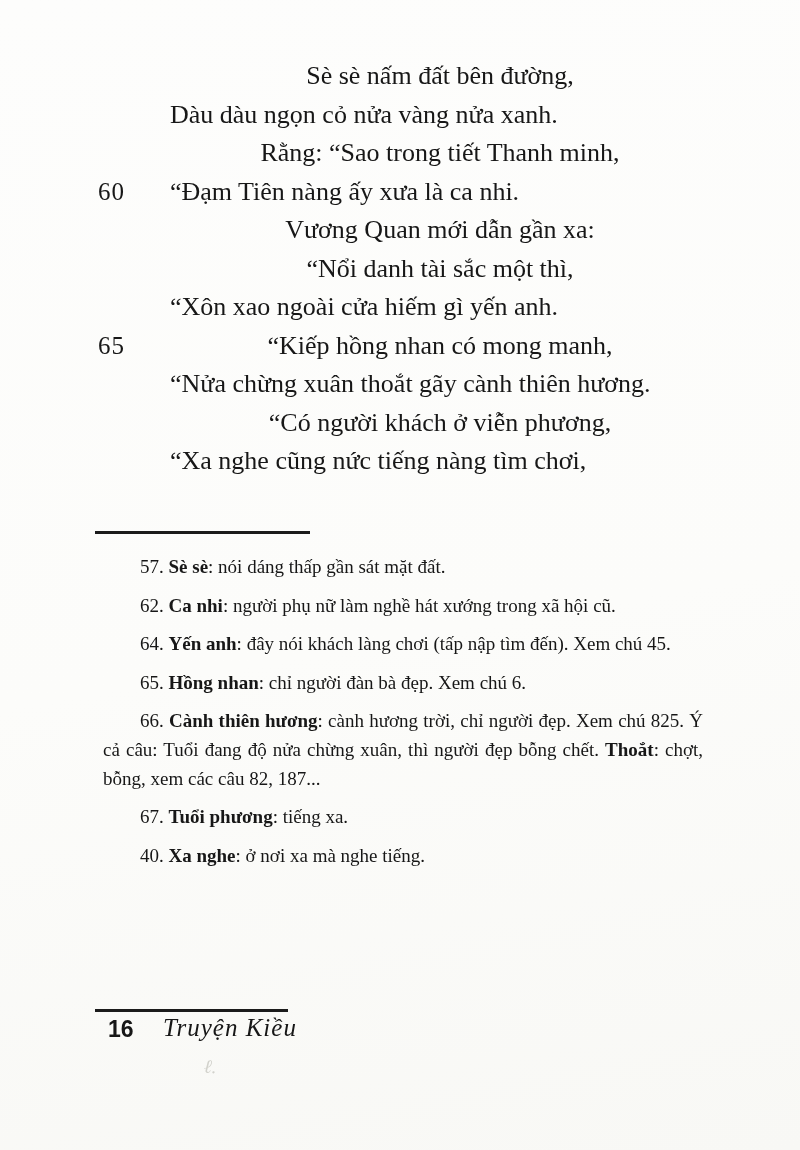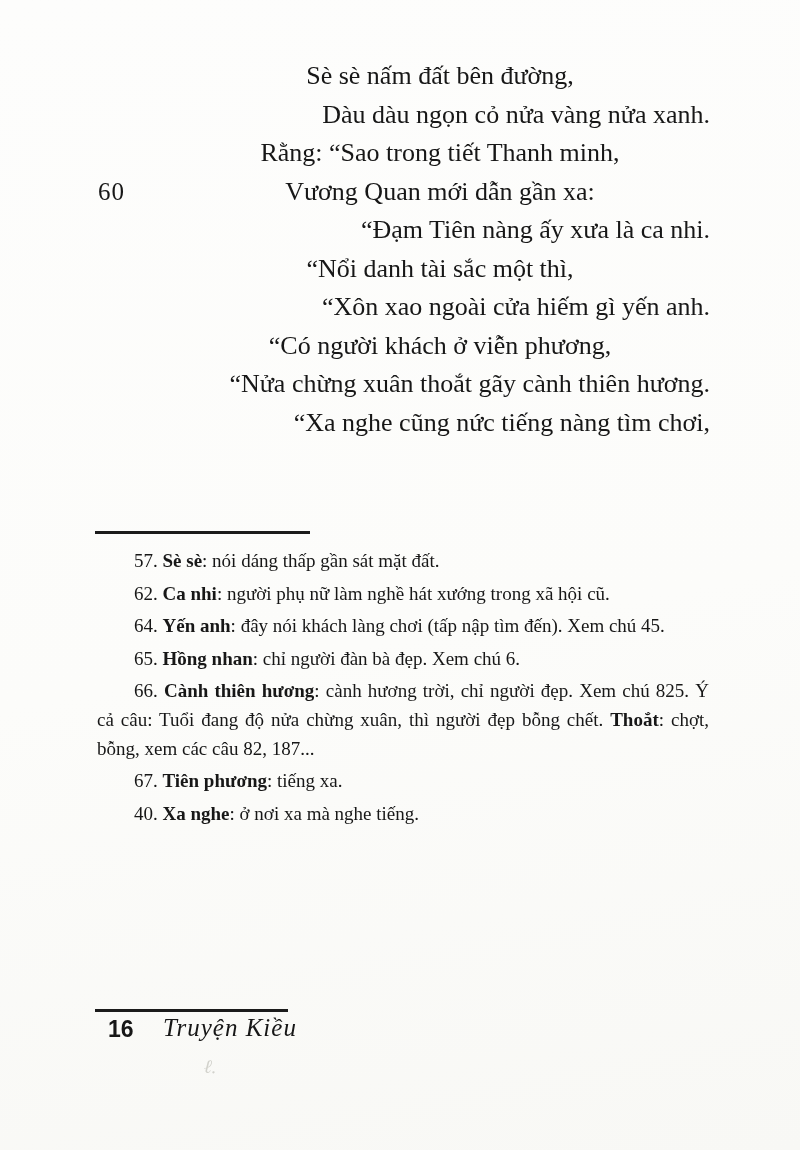--- a/index.html
+++ b/index.html
@@ -11,36 +11,36 @@
   .page{
     position:relative;width:800px;height:1150px;overflow:hidden;
     background:linear-gradient(170deg,#fdfdfc 0%,#fcfcfa 55%,#f8f8f5 100%);
     color:#171717;
   }
   
   .verse-block{
     position:absolute;top:57px;left:170px;width:540px;
     font-size:26px;line-height:38.5px;
   }
-  .verse-line{position:relative;white-space:nowrap;text-align:right;}
+  .verse-line{position:relative;white-space:nowrap;}
   .verse-line.center{text-align:center;}
   .verse-number{
     position:absolute;left:-72px;top:0;
     font-size:25px;letter-spacing:1px;
   }
   
   .fn-divider{
     position:absolute;top:531px;left:95px;width:215px;height:0;
     border:0;border-top:3px solid #1b1b1b;margin:0;
   }
   .footnotes{
     position:absolute;top:543px;left:93px;width:620px;
     font-size:19px;line-height:28.6px;text-align:justify;
   }
-  .footnote{margin:4px;text-indent:37px;}
+  .footnote{margin:10px;text-indent:37px;}
   .footnote b{font-weight:bold;}
   
   .footer-rule{
     position:absolute;top:1009px;left:95px;width:193px;height:0;
     border:0;border-top:3px solid #1b1b1b;margin:0;
   }
   .page-number{
     position:absolute;top:1016px;left:108px;
     font-family:"Liberation Sans","DejaVu Sans",sans-serif;
     font-weight:bold;font-size:23px;
@@ -58,38 +58,39 @@
 </head>
 <body>
 
 <div class="page">
 
   <main class="verse-block">
       <div class="verse-line center"><span>Sè sè nấm đất bên đường,</span></div>
       <div class="verse-line"><span>Dàu dàu ngọn cỏ nửa vàng nửa xanh.</span></div>
       <div class="verse-line center"><span>Rằng: “Sao trong tiết Thanh minh,</span></div>
       <div class="verse-line"><span class="verse-number">60</span></div>
+      <div class="verse-line"><span>“Đạm Tiên nàng ấy xưa là ca nhi.</span></div>
       <div class="verse-line center"><span>Vương Quan mới dẫn gần xa:</span></div>
-      <div class="verse-line"><span>“Đạm Tiên nàng ấy xưa là ca nhi.</span></div>
       <div class="verse-line center"><span>“Nổi danh tài sắc một thì,</span></div>
       <div class="verse-line"><span>“Xôn xao ngoài cửa hiếm gì yến anh.</span></div>
+      <div class="verse-line center"><span class="verse-number">65</span><span>“Kiếp hồng nhan có mong manh,</span></div>
+      <div class="verse-line"><span>“Nửa chừng xuân thoắt gãy cành thiên hương.</span></div>
       <div class="verse-line center"><span>“Có người khách ở viễn phương,</span></div>
-      <div class="verse-line"><span>“Nửa chừng xuân thoắt gãy cành thiên hương.</span></div>
       <div class="verse-line"><span>“Xa nghe cũng nức tiếng nàng tìm chơi,</span></div>
     </main>
 
   <hr class="fn-divider">
 
   <section class="footnotes">
       <p class="footnote"><span>57. </span><b>Sè sè</b><span>: nói dáng thấp gần sát mặt đất.</span></p>
       <p class="footnote"><span>62. </span><b>Ca nhi</b><span>: người phụ nữ làm nghề hát xướng trong xã hội cũ.</span></p>
       <p class="footnote"><span>64. </span><b>Yến anh</b><span>: đây nói khách làng chơi (tấp nập tìm đến). Xem chú 45.</span></p>
       <p class="footnote"><span>65. </span><b>Hồng nhan</b><span>: chỉ người đàn bà đẹp. Xem chú 6.</span></p>
       <p class="footnote"><span>66. </span><b>Cành thiên hương</b><span>: cành hương trời, chỉ người đẹp. Xem chú 825. Ý cả câu: Tuổi đang độ nửa chừng xuân, thì người đẹp bỗng chết. </span><b>Thoắt</b><span>: chợt, bỗng, xem các câu 82, 187...</span></p>
-      <p class="footnote"><span>67. </span><b>Tiên phương</b><span>: tiếng xa.</span></p>
+      <p class="footnote"><span>67. </span><b>Tuổi phương</b><span>: tiếng xa.</span></p>
       <p class="footnote"><span>40. </span><b>Xa nghe</b><span>: ở nơi xa mà nghe tiếng.</span></p>
     </section>
 
   <hr class="footer-rule">
   <span class="page-number">16</span>
   <span class="book-title">Truyện Kiều</span>
 
   <span class="scan-artifact">ℓ.</span>
 
 </div>

